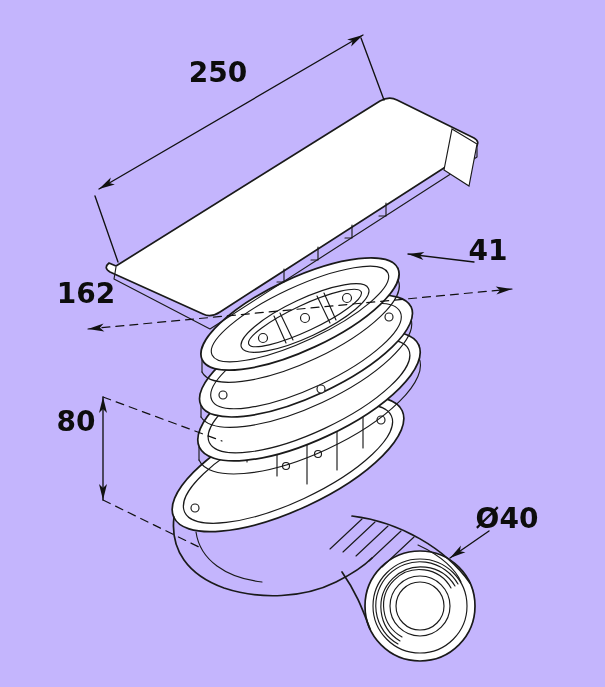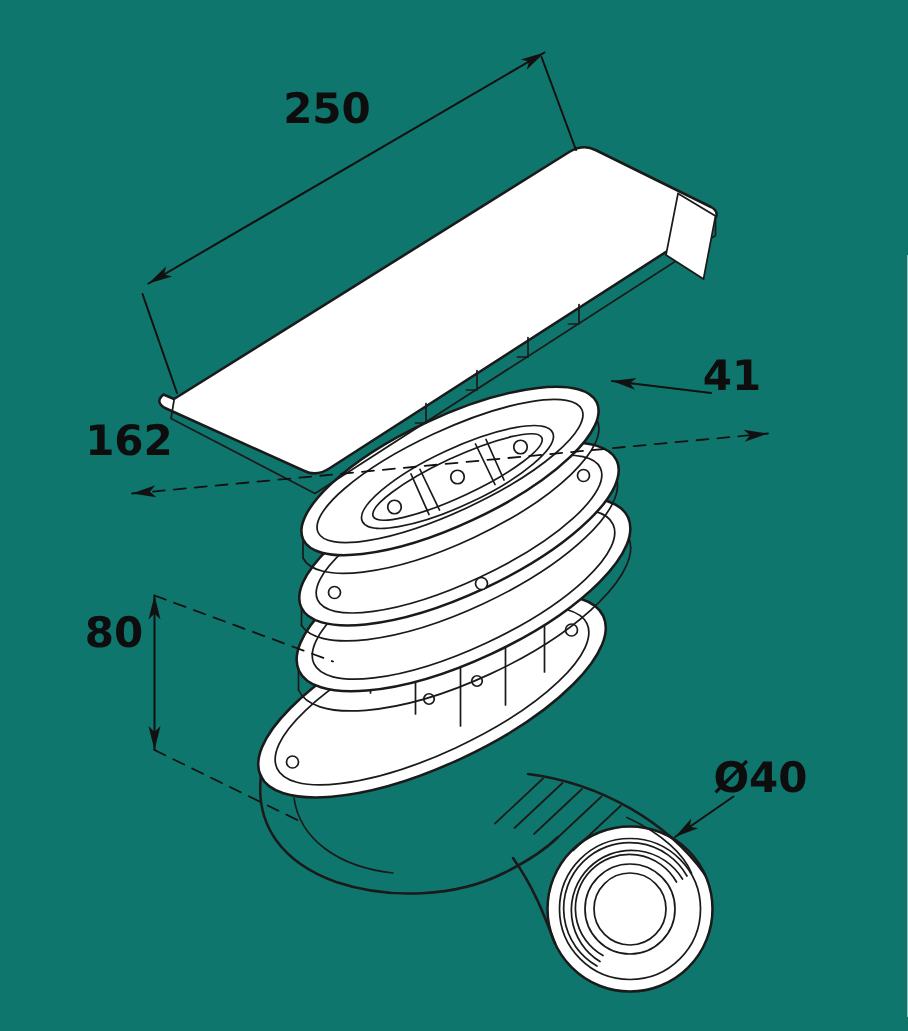--- a/index.html
+++ b/index.html
@@ -1,17 +1,17 @@
 <!DOCTYPE html>
 <html><head>
 <meta charset="utf-8">
 <style>
   html,body{margin:0;padding:0;background:#ffffff;}
   .canvas{
-    width:605px;height:687px;background:#0f766e;position:relative;overflow:hidden;
+    width:605px;height:687px;background:#c4b5fd;position:relative;overflow:hidden;
     font-family:"DejaVu Sans", sans-serif;
   }
   svg{display:block;}
   
   .ol  {fill:none;stroke:#1a1a1a;stroke-width:1.7;stroke-linecap:round;stroke-linejoin:round;}
   .olw {fill:#ffffff;stroke:#1a1a1a;stroke-width:1.7;stroke-linejoin:round;}
   .md  {fill:none;stroke:#1a1a1a;stroke-width:1.15;stroke-linecap:round;stroke-linejoin:round;}
   .mdw {fill:#ffffff;stroke:#1a1a1a;stroke-width:1.15;}
   .screw{fill:#ffffff;stroke:#1a1a1a;stroke-width:1.15;}
   

